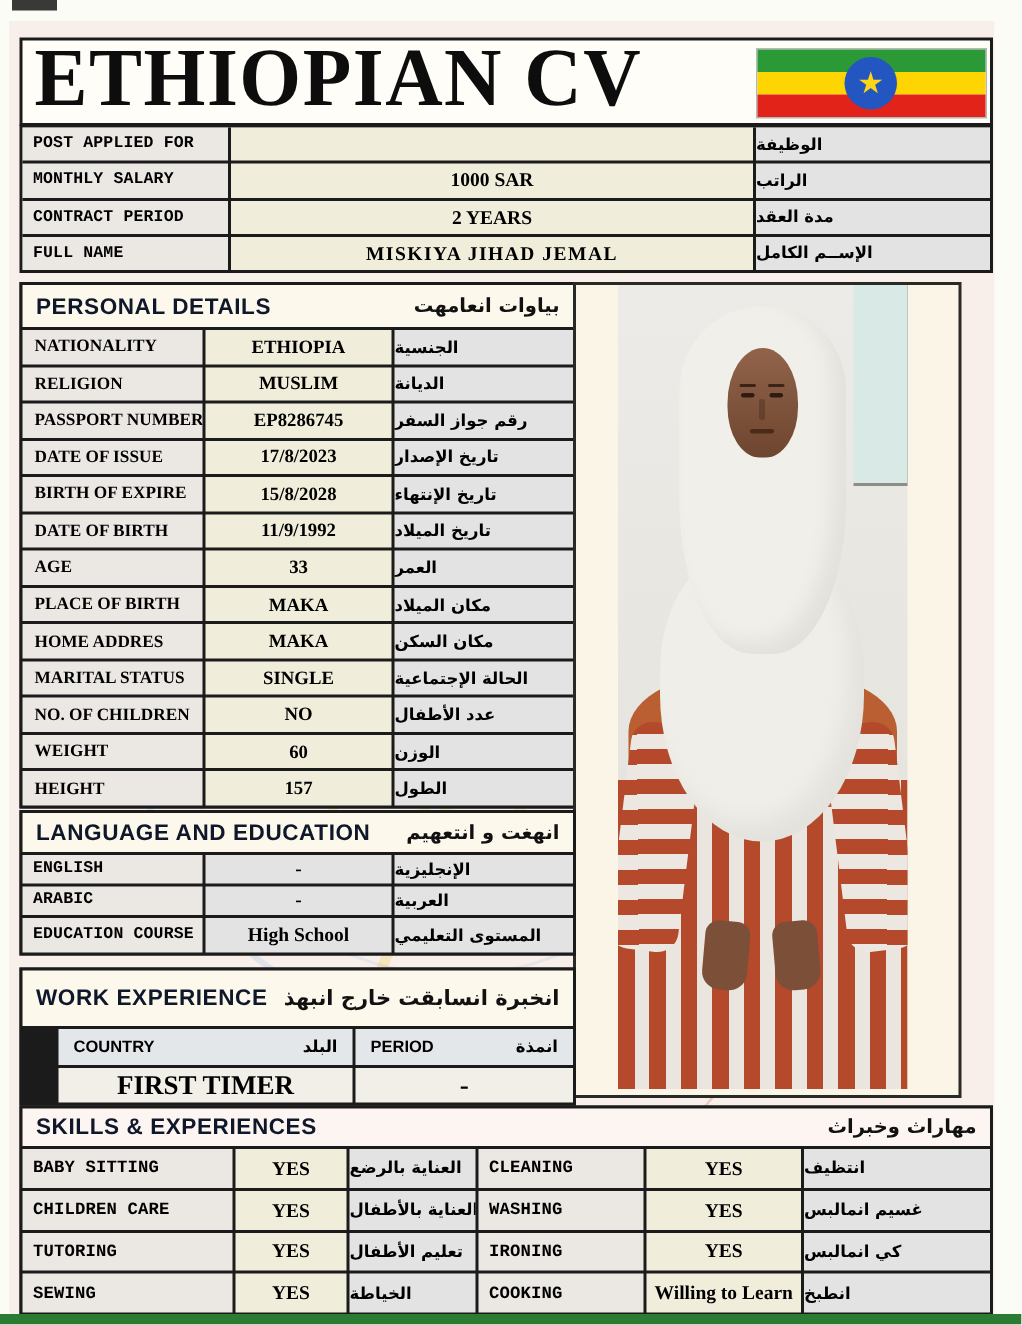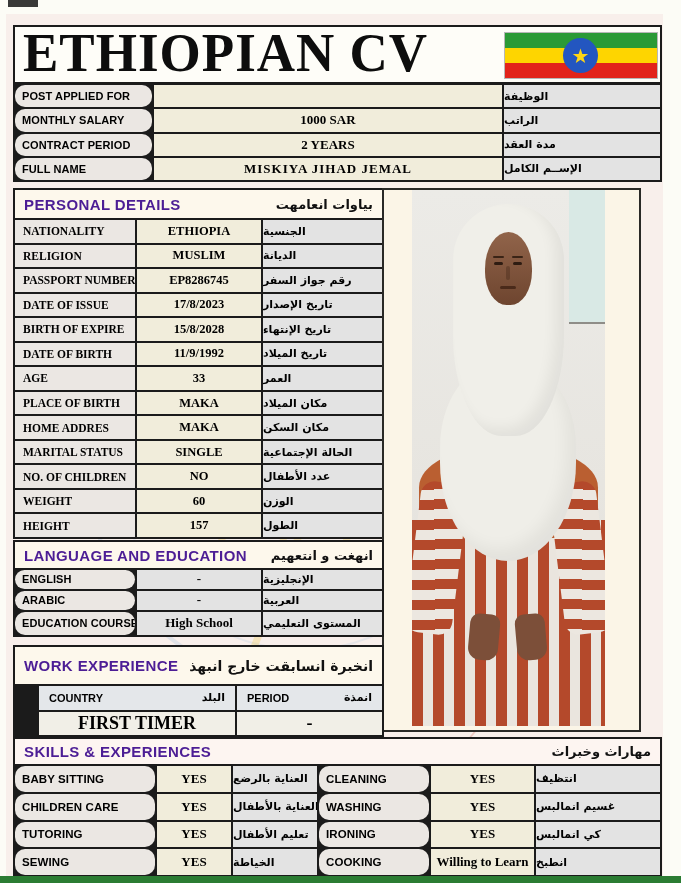--- a/index.html
+++ b/index.html
@@ -22,27 +22,27 @@
   #corner-smudge{left:8px;top:0;width:30px;height:7px;background:#161616;opacity:.85;}
   #bottom-bar{left:0;top:876px;width:681px;height:7px;background:#2b7c33;}
 
   
   .panel{position:absolute;border:2px solid #1b1b1b;background:#1b1b1b;display:flex;flex-direction:column;gap:2px;}
   .tgrid{display:grid;gap:2px;background:#1b1b1b;flex:1;}
   .cell{display:flex;align-items:center;overflow:hidden;white-space:nowrap;}
   .bg-lbl{background:rgba(253,249,244,.92);}
   .bg-val{background:rgba(255,251,232,.94);}
   .bg-ar{background:rgba(255,255,255,.88);text-align:center;}
-  .c-sans{font-weight:bold;font-size:11px;font-family:Liberation Sans, sans-serif;padding-left:7px;letter-spacing:.1px;border-radius:10px;}
+  .c-sans{font-weight:bold;font-size:11px;font-family:Liberation Mono, monospace;padding-left:7px;letter-spacing:.1px;}
   .c-serif{font-weight:bold;font-size:11.5px;font-family:"Liberation Serif",serif;padding-left:8px;}
   .c-val{justify-content:center;font-weight:bold;font-size:13px;font-family:"Liberation Serif",serif;}
   .c-ar{justify-content:flex-end;padding-right:9px;font-weight:bold;font-size:11px;font-family:"DejaVu Sans",sans-serif;direction:rtl;}
 
   .sec-head{display:flex;justify-content:space-between;align-items:center;background:#fdf8ec;padding:0 9px;}
-  .sec-title{font-weight:bold;font-size:15px;letter-spacing:.4px;font-family:"Liberation Sans",sans-serif;color:#4c1d95;}
+  .sec-title{font-weight:bold;font-size:15px;letter-spacing:.4px;font-family:"Liberation Sans",sans-serif;color:#0f172a;}
   .sec-title-ar{font-weight:bold;font-size:13px;font-family:"DejaVu Sans",sans-serif;direction:rtl;color:#111;}
 
   
   #header-box{left:13px;top:25px;width:645px;height:55px;border:2px solid #1b1b1b;background:#fefdf8;}
   #cv-title{left:8px;top:-6px;font-family:"Liberation Serif",serif;font-weight:bold;font-size:53px;letter-spacing:1px;color:#0d0d0d;transform:scaleY(1.04);transform-origin:top left;}
   #flag{left:489px;top:5px;width:152px;height:45px;border:1px solid #b7b7b7;display:flex;flex-direction:column;}
   .flag-stripe{flex:1;}
   #flag-emblem{left:58px;top:5px;width:35px;height:35px;border-radius:50%;background:#2356c0;display:flex;align-items:center;justify-content:center;color:#ffd514;font-size:20px;line-height:1;}
 
   

